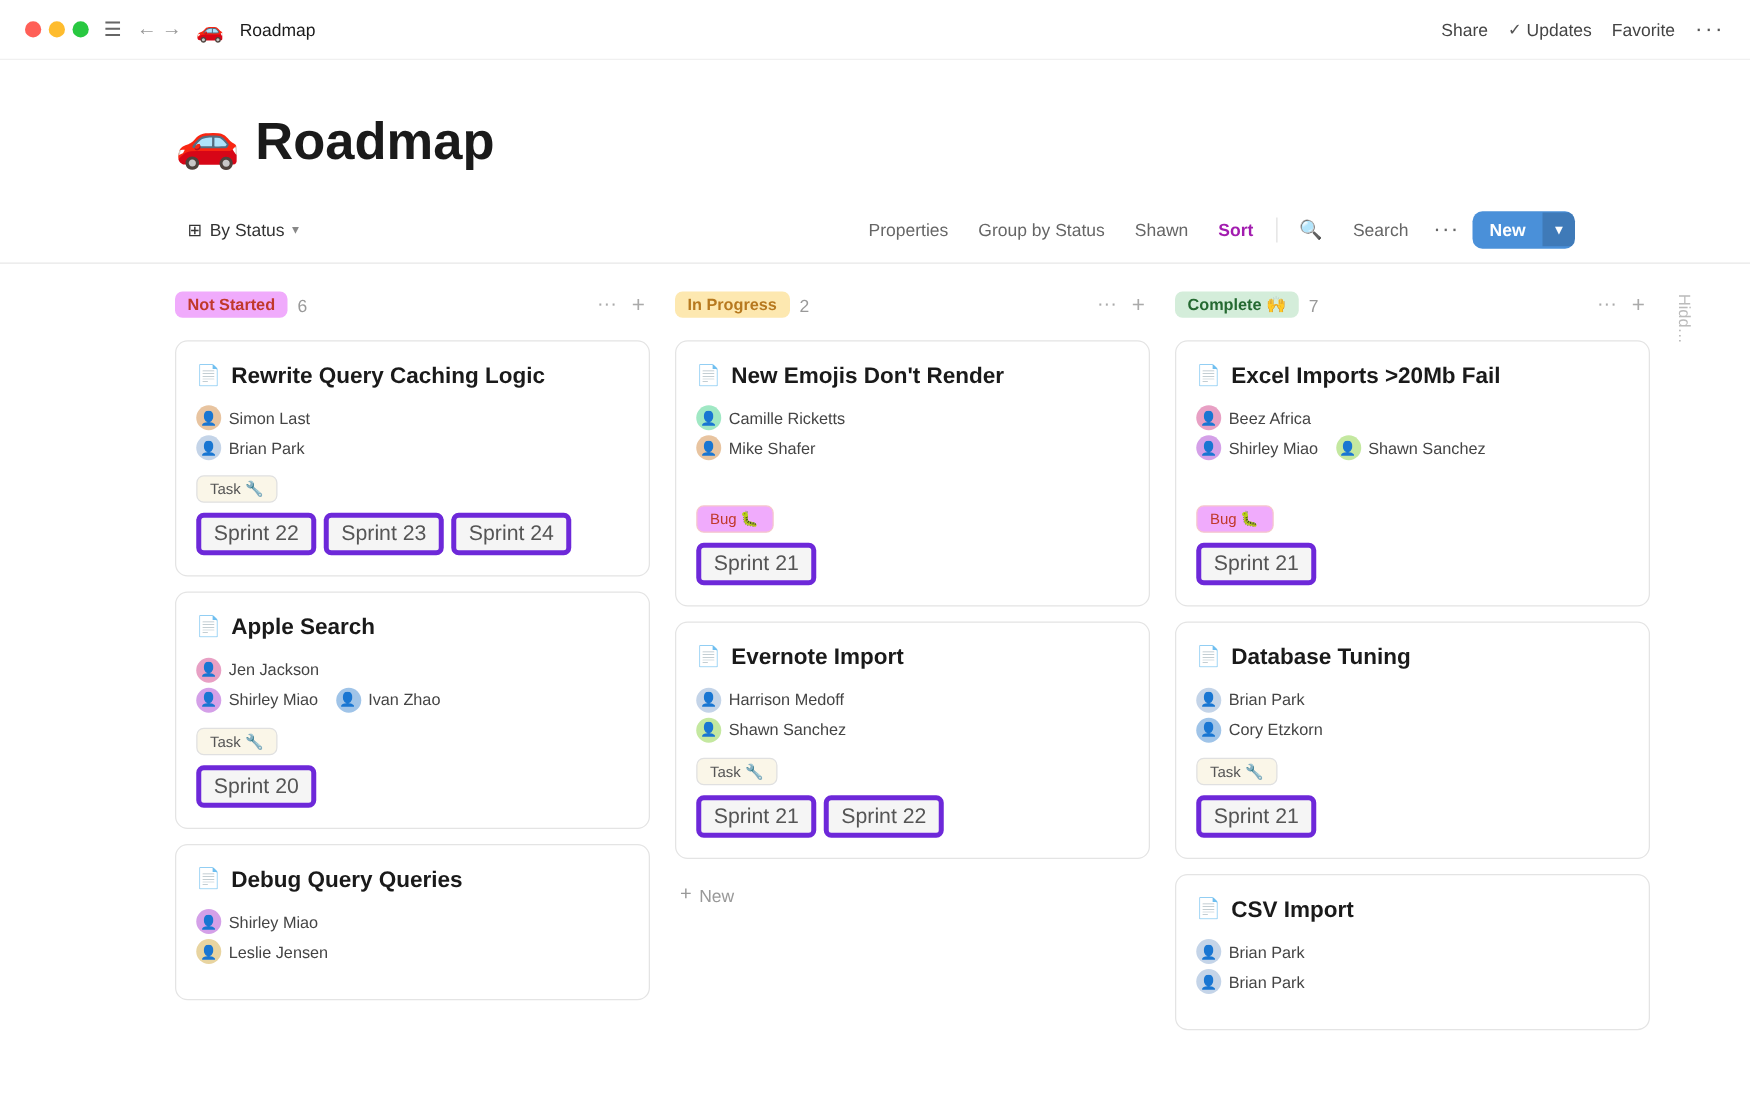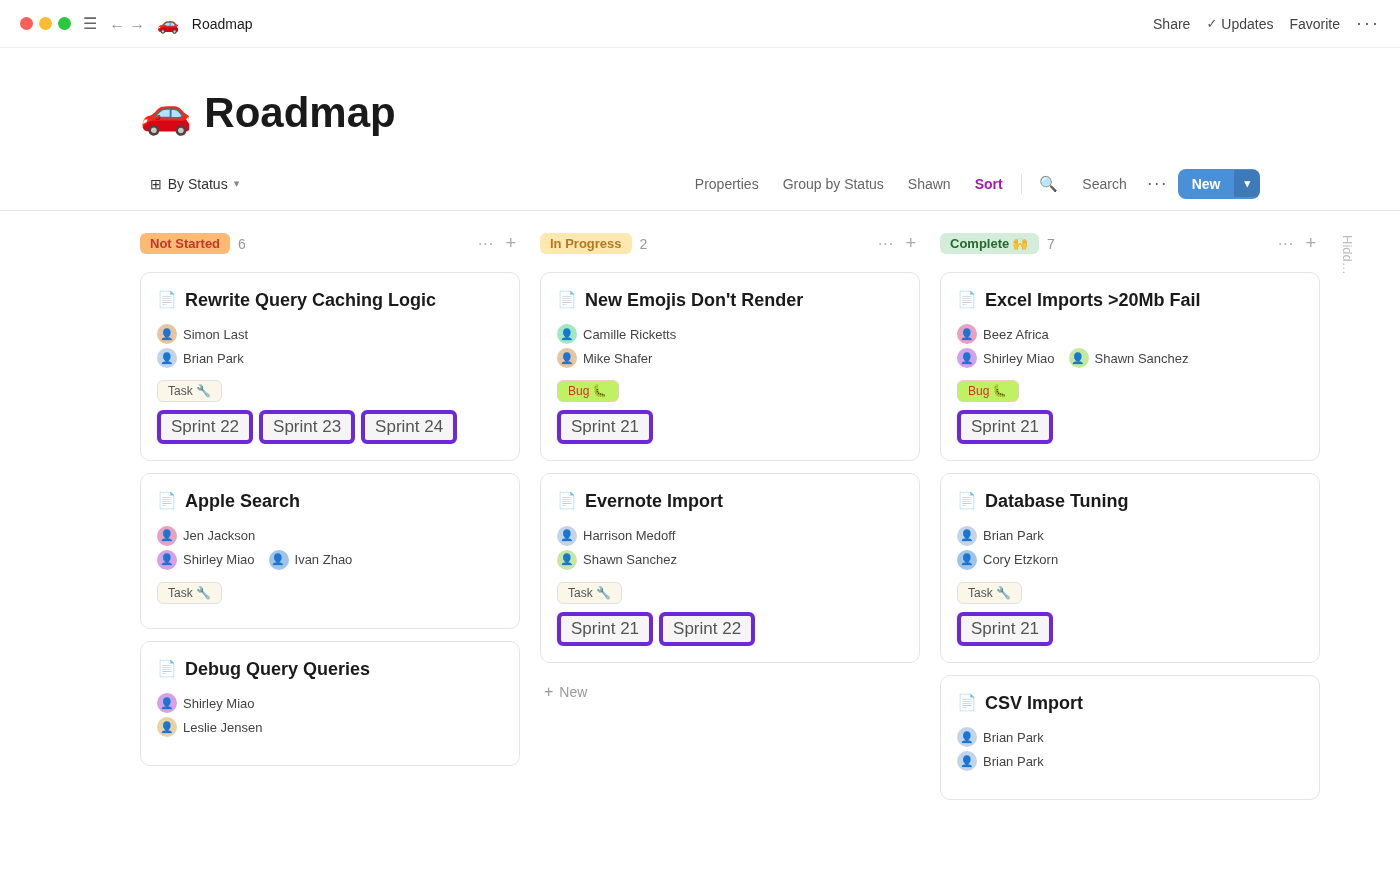--- a/index.html
+++ b/index.html
@@ -62,21 +62,21 @@
       min-height: 700px;
     }
     .column { min-width: 380px; max-width: 380px; flex-shrink: 0; }
     .column-header {
       display: flex; align-items: center; gap: 8px; margin-bottom: 12px;
       padding: 4px 0;
     }
     .status-badge {
       padding: 3px 10px; border-radius: 6px; font-size: 13px; font-weight: 600;
     }
-    .status-badge.not-started { background: #fdba74; color: #c0392b; }
+    .status-badge.not-started { background: #f0abfc; color: #c0392b; }
     .status-badge.in-progress { background: #fde8b0; color: #b7791f; }
     .status-badge.complete { background: #d4edda; color: #256931; }
     .col-count { font-size: 14px; color: #999; font-weight: 500; }
     .col-actions { margin-left: auto; display: flex; gap: 4px; align-items: center; }
     .col-action { color: #aaa; cursor: pointer; font-size: 16px; padding: 2px 4px; border-radius: 4px; }
     .plus-icon { font-size: 18px; color: #aaa; cursor: pointer; }
 
     
     .card {
       background: #fff; border: 1px solid #e4e4e4; border-radius: 10px;
@@ -86,21 +86,21 @@
     .card-doc-icon { font-size: 16px; color: #888; flex-shrink: 0; margin-top: 1px; }
     .card-title { font-size: 18px; font-weight: 600; color: #1a1a1a; line-height: 1.3; }
     .card-people { display: flex; flex-direction: column; gap: 4px; margin-bottom: 12px; }
     .person-row { display: flex; align-items: center; gap: 6px; font-size: 13px; color: #444; }
     .person-avatar { width: 20px; height: 20px; border-radius: 50%; background: #ccc; display: flex; align-items: center; justify-content: center; font-size: 11px; flex-shrink: 0; overflow: hidden; }
     .card-tags { display: flex; flex-wrap: wrap; gap: 6px; margin-bottom: 8px; }
     .tag {
       padding: 3px 10px; border-radius: 6px; font-size: 12px; font-weight: 500;
       border: 1px solid #e0e0e0; background: #faf6e8; color: #555;
     }
-    .tag.bug { background: #bef264; color: #c0392b; border-color: #f5c6cb; }
+    .tag.bug { background: #f0abfc; color: #c0392b; border-color: #f5c6cb; margin-top: 24px; }
     .sprints { display: flex; flex-wrap: wrap; gap: 6px; }
     .sprint-tag {
       padding: 3px 10px; border-radius: 6px; font-size: 17px; font-weight: 500;
       background: #f5f5f5; color: #555; border: 4px solid #6d28d9;
     }
 
     
     .new-card-btn {
       display: flex; align-items: center; gap: 6px; padding: 8px 4px;
       color: #999; font-size: 14px; cursor: pointer; border-radius: 6px;
@@ -233,20 +233,23 @@
           <div class="person-row">
           <div class="person-avatar av-5">👤</div>
           <span>Shirley Miao</span>
           <div class="person-avatar av-6" style="margin-left:8px;">👤</div>
           <span>Ivan Zhao</span>
         </div>
         </div>
       <div class="card-tags">
         <span class="tag ">Task 🔧</span>
       </div>
+      <div class="sprints">
+        <span class="sprint-tag">Sprint 20</span>
+      </div>
     </div>
       <div class="card">
       <div class="card-title-row">
         <span class="card-doc-icon">📄</span>
         <span class="card-title">Debug Query Queries</span>
       </div>
       <div class="card-people">
           <div class="person-row">
           <div class="person-avatar av-5">👤</div>
           <span>Shirley Miao</span>

